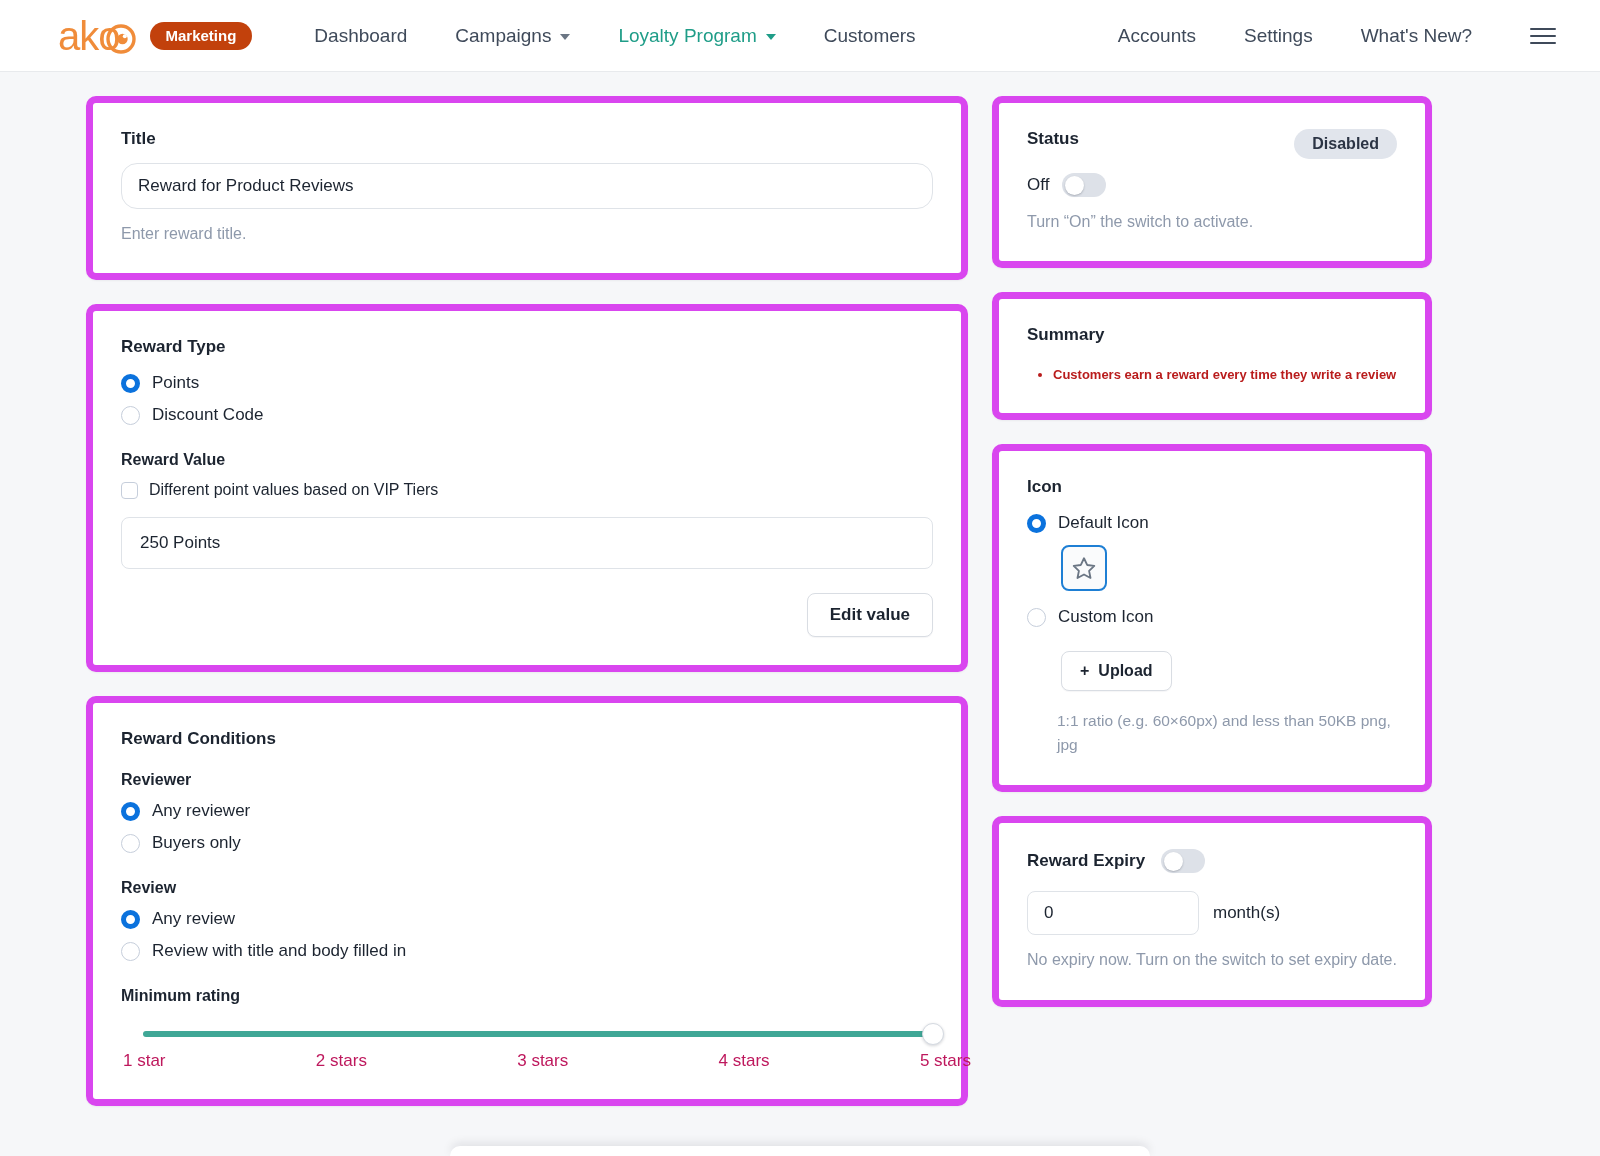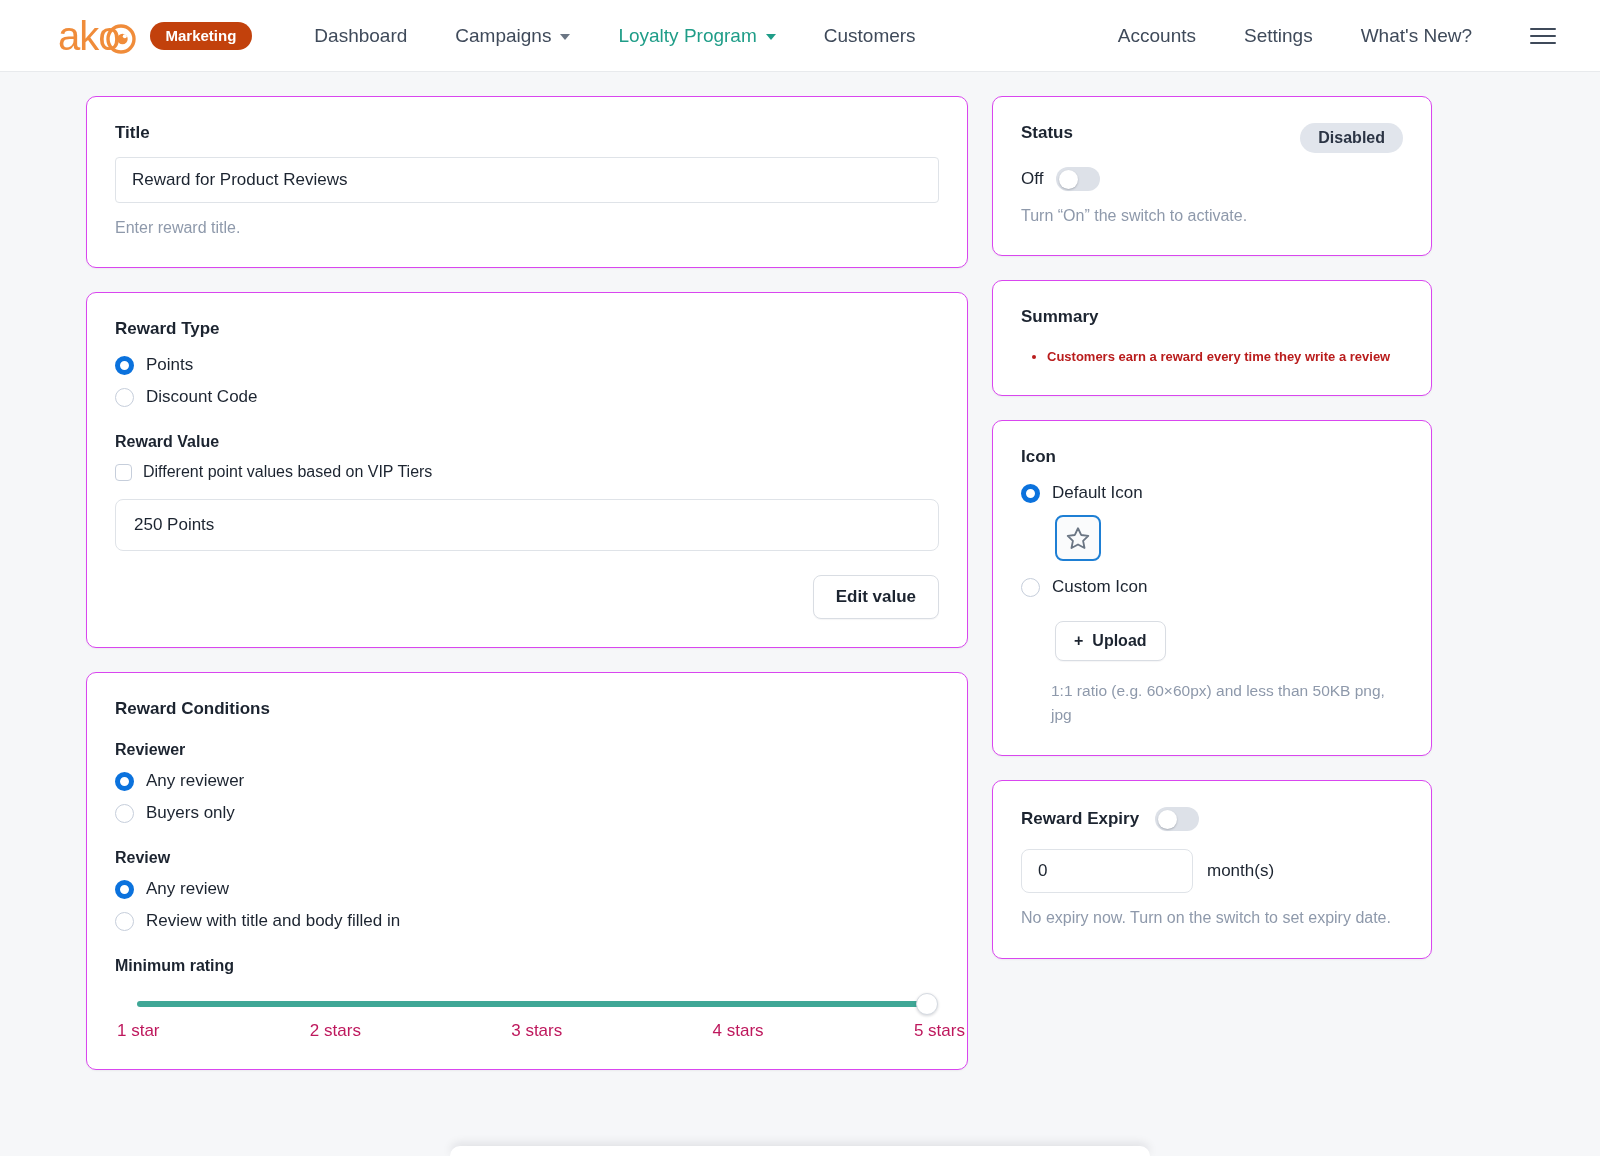--- a/index.html
+++ b/index.html
@@ -75,21 +75,21 @@
     display: flex;
     gap: 24px;
     padding: 24px 170px 0 86px;
     align-items: flex-start;
   }
   .col-left { width: 882px; flex: none; }
   .col-right { width: 440px; flex: none; }
 
   .card {
     background: #ffffff;
-    border: 1px solid #d946ef;
+    border: 7px solid #d946ef;
     border-radius: 10px;
     box-shadow: 0 1px 2px rgba(16,24,40,0.05);
     margin-bottom: 24px;
     padding: 26px 28px 28px;
   }
 
   .field-label {
     font-size: 17px;
     font-weight: 600;
     color: #1c2430;
@@ -111,21 +111,21 @@
     font-size: 16px;
     color: #8e99ab;
     margin-top: 13px;
     line-height: 1.45;
   }
 
   .textinput {
     width: 100%;
     height: 46px;
     border: 1px solid #dfe3e8;
-    border-radius: 4px;
+    border-radius: 16px;
     padding: 0 16px;
     font-size: 17px;
     font-family: "Liberation Sans", sans-serif;
     color: #1c2430;
     background: #fff;
     outline: none;
   }
   .bigselect {
     width: 100%;
     height: 52px;

